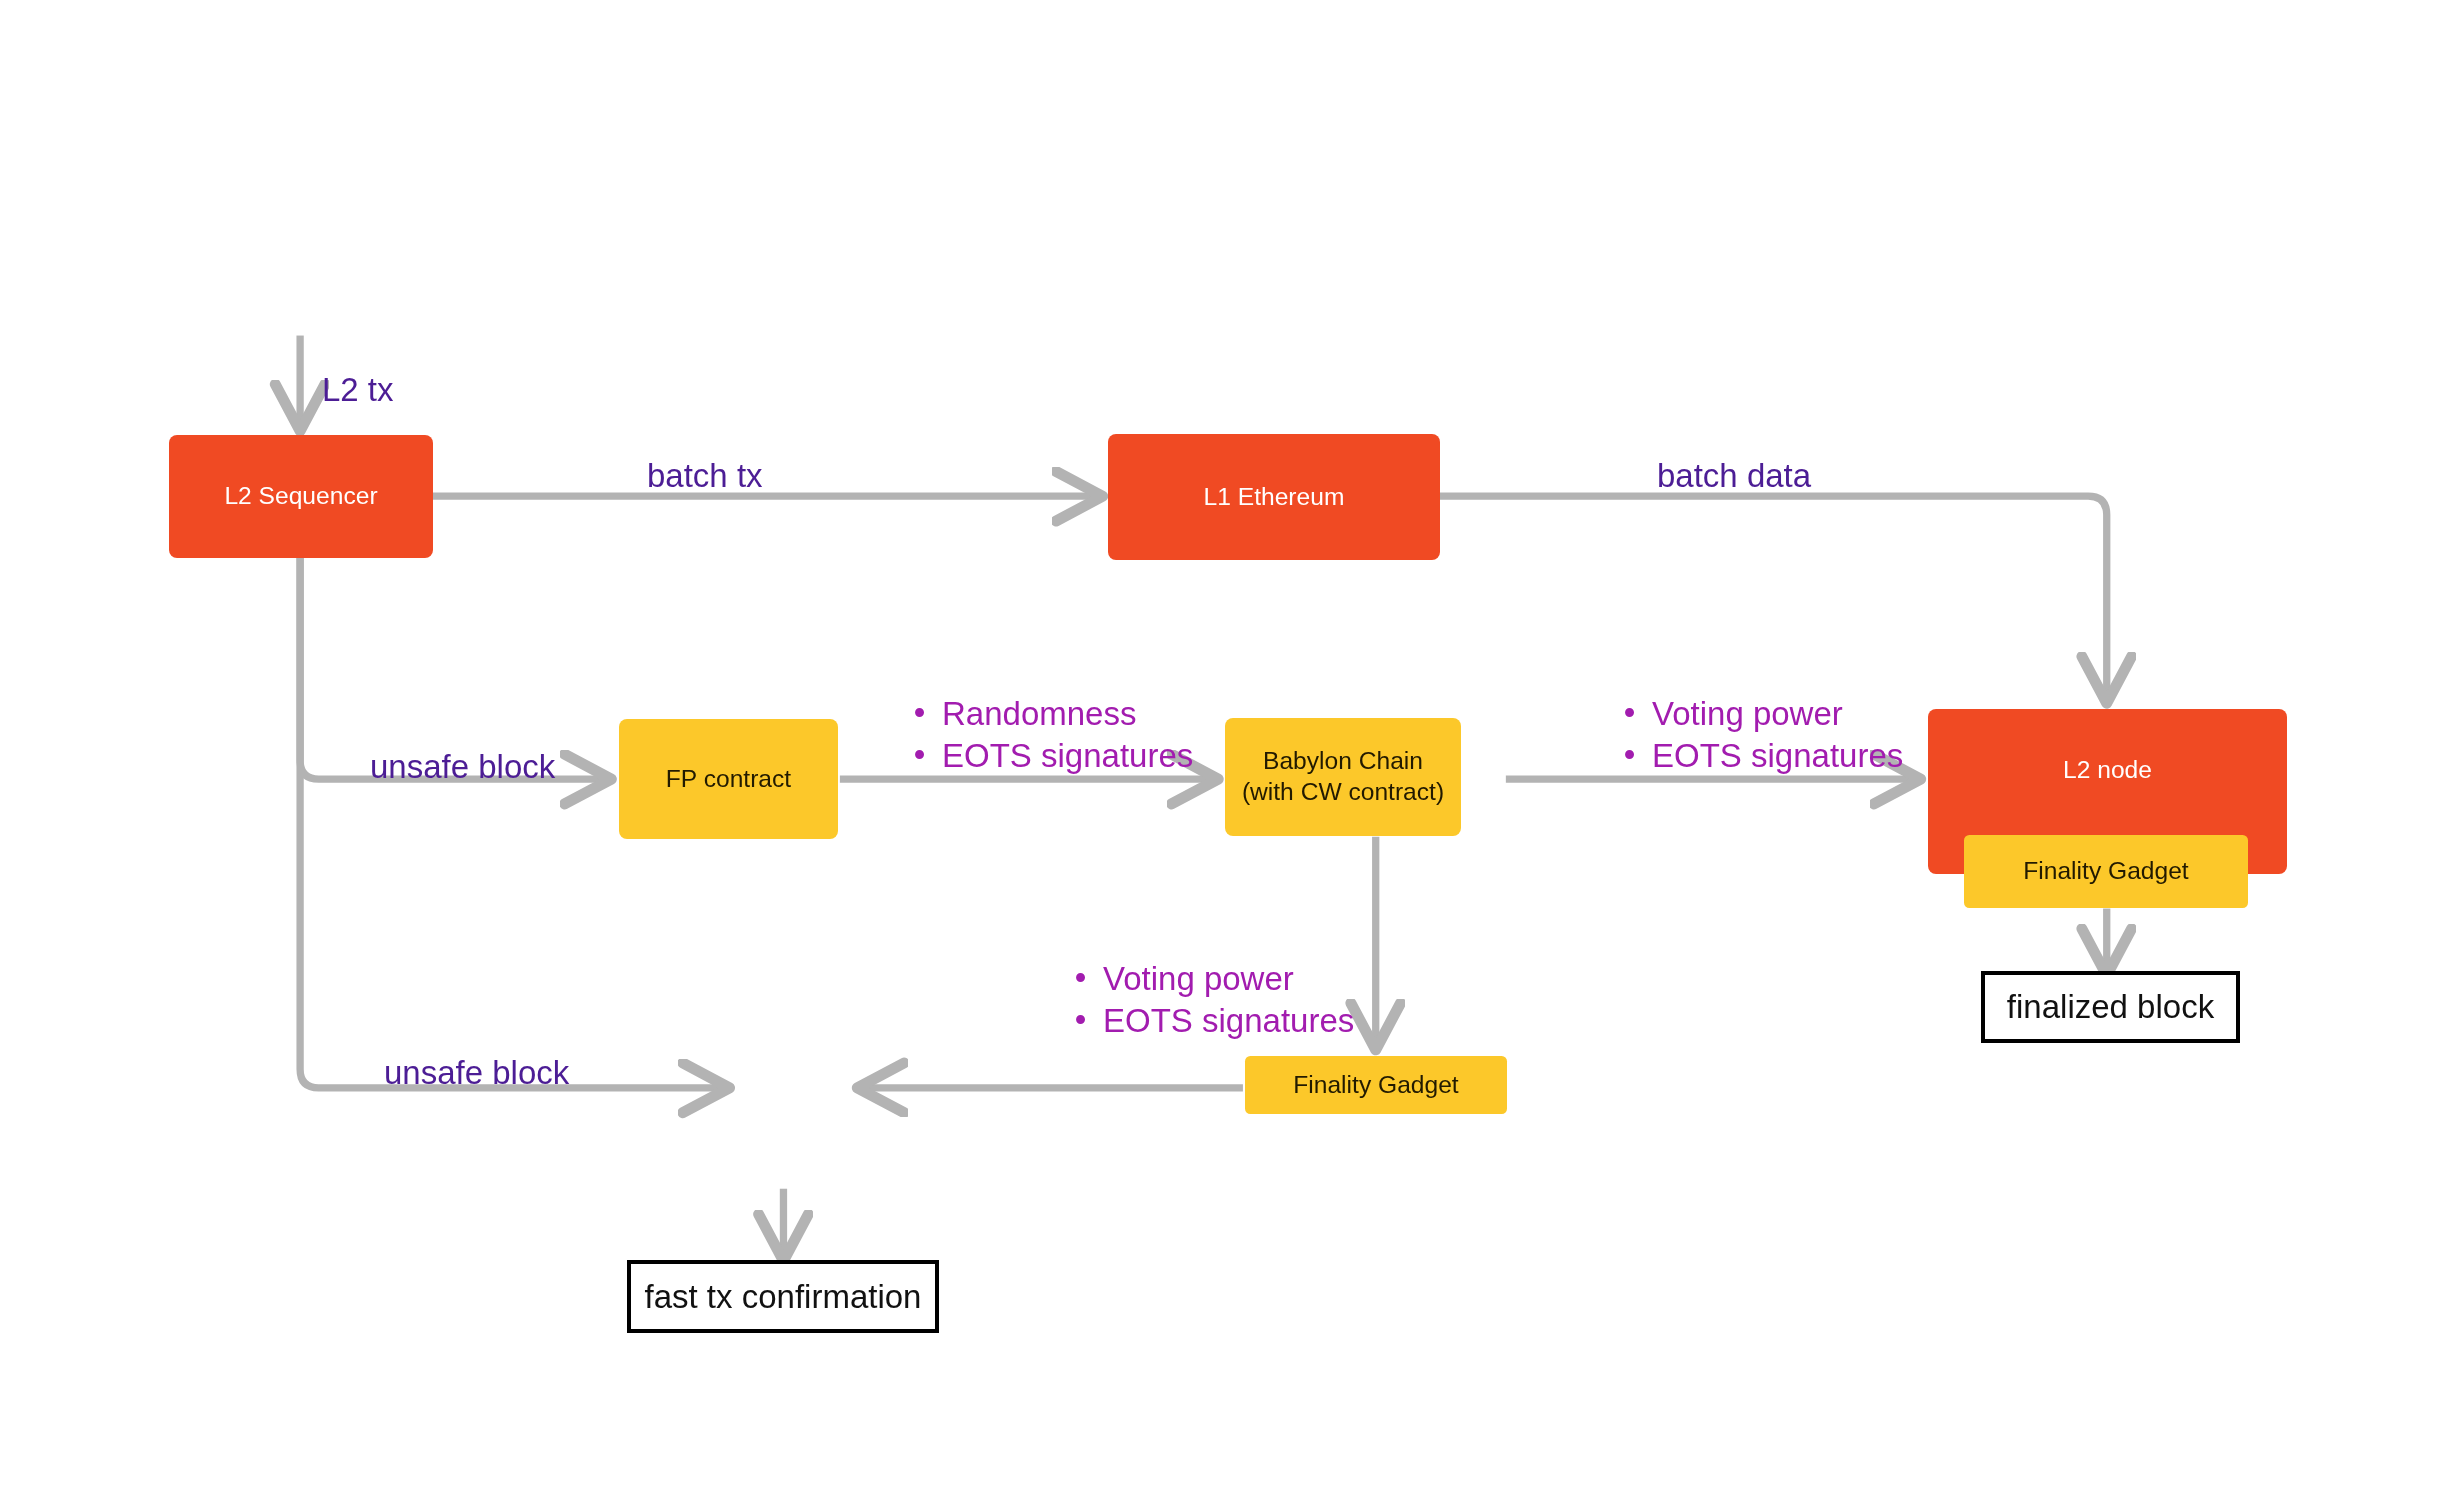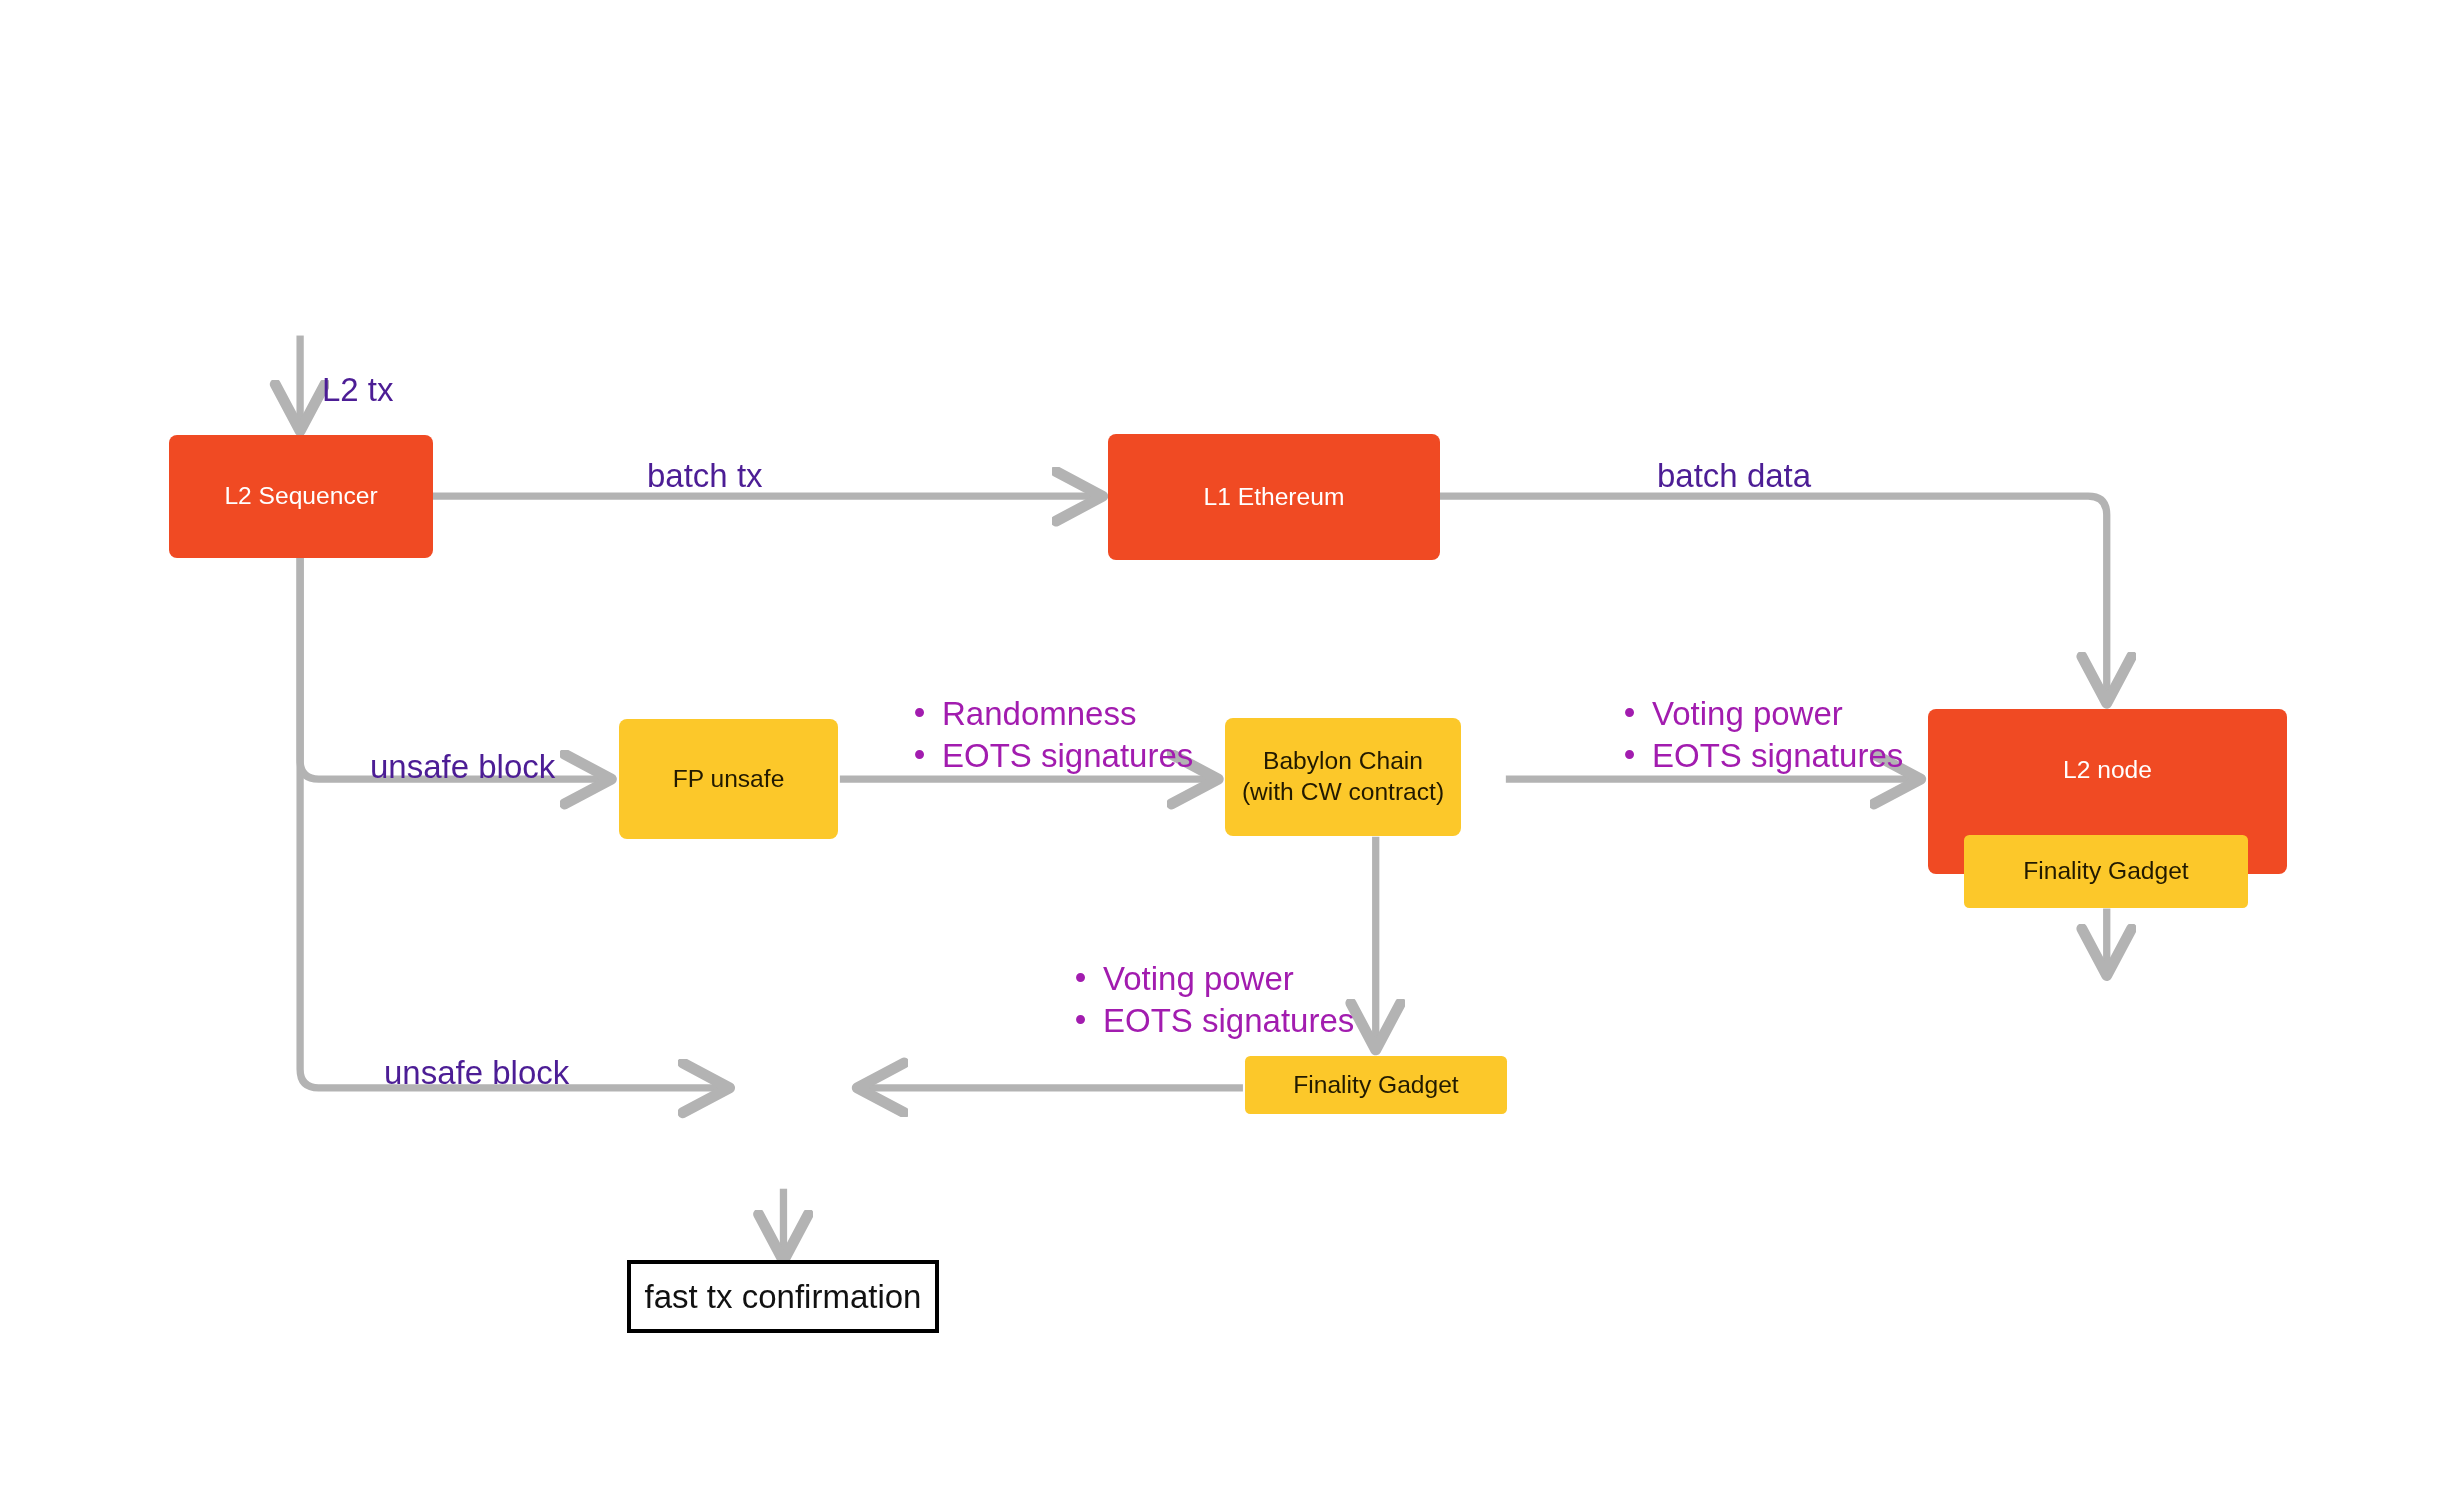--- a/index.html
+++ b/index.html
@@ -138,21 +138,21 @@
 
   <div class="node node-red" style="left:169px; top:435px; width:264px; height:123px;">
     <span>L2 Sequencer</span>
   </div>
 
   <div class="node node-red" style="left:1108px; top:434px; width:332px; height:126px;">
     <span>L1 Ethereum</span>
   </div>
 
   <div class="node node-yellow" style="left:619px; top:719px; width:219px; height:120px;">
-    <span>FP unsafe</span>
+    <span>FP contract</span>
   </div>
 
   <div class="node node-yellow two-line" style="left:1225px; top:718px; width:236px; height:118px;">
     <div>
       <span>Babylon Chain</span>
       <span>(with CW contract)</span>
     </div>
   </div>
 
   <div class="node node-red" style="left:1928px; top:709px; width:359px; height:165px; align-items:flex-start; padding-top:46px;">
@@ -160,20 +160,23 @@
   </div>
 
   <div class="node node-yellow" style="left:1964px; top:835px; width:284px; height:73px; border-radius:5.3px;">
     <span>Finality Gadget</span>
   </div>
 
   <div class="node node-yellow" style="left:1245px; top:1056px; width:262px; height:58px; border-radius:5.3px;">
     <span>Finality Gadget</span>
   </div>
 
+  <div class="node node-outline" style="left:1981px; top:971px; width:259px; height:72px;">
+    <span>finalized block</span>
+  </div>
 
   <div class="node node-outline" style="left:627px; top:1260px; width:312px; height:73px;">
     <span>fast tx confirmation</span>
   </div>
 
   <div class="edge-label" style="left:322px; top:349px;">L2 tx</div>
 
   <div class="edge-label" style="left:647px; top:435px;">batch tx</div>
 
   <div class="edge-label" style="left:1657px; top:435px;">batch data</div>

